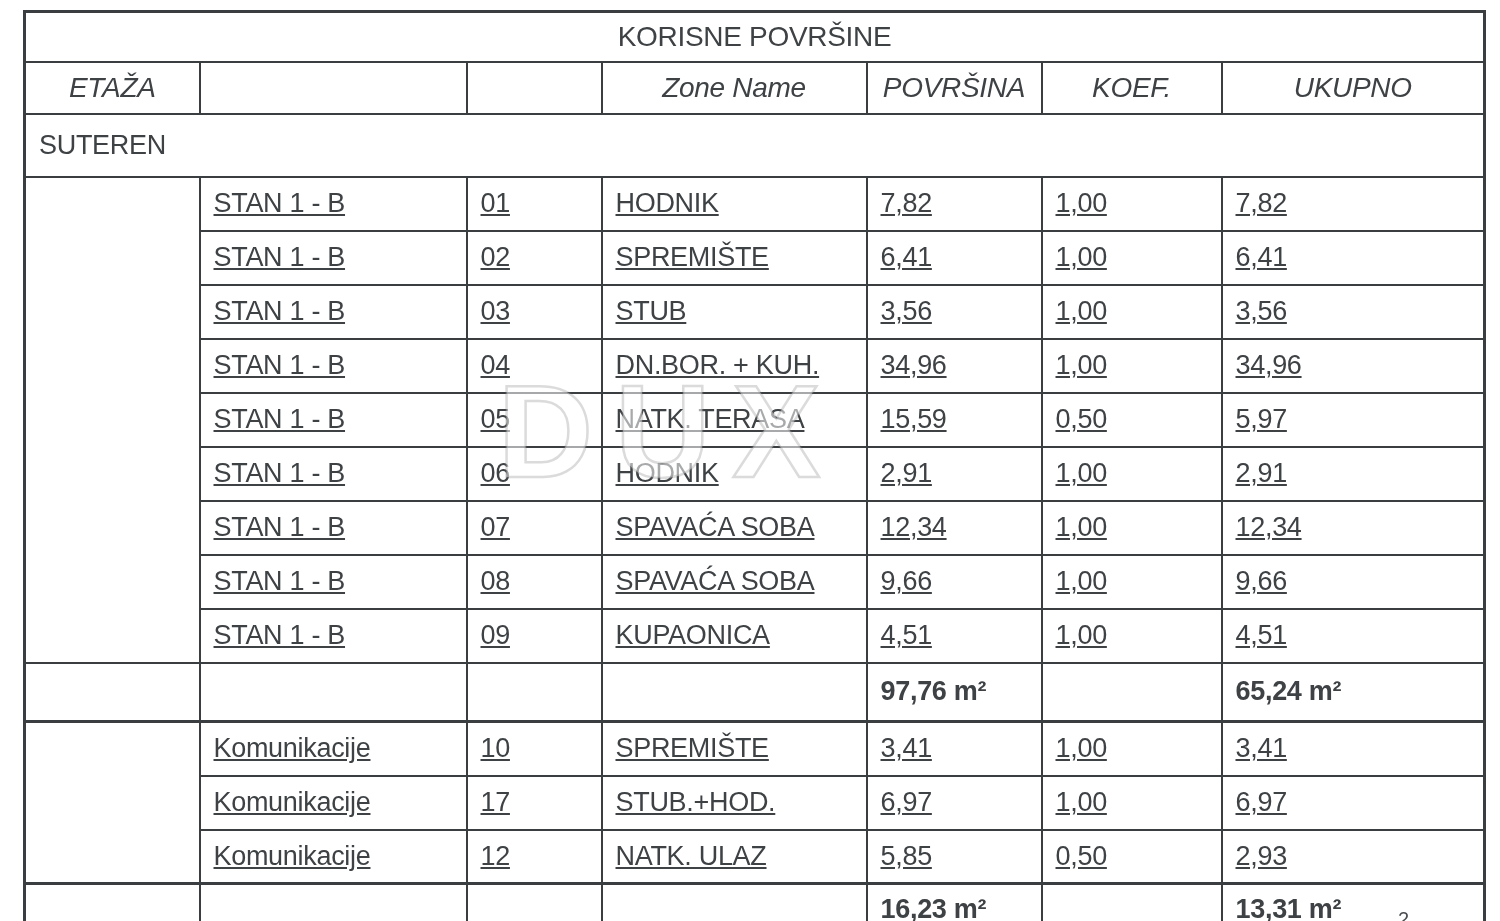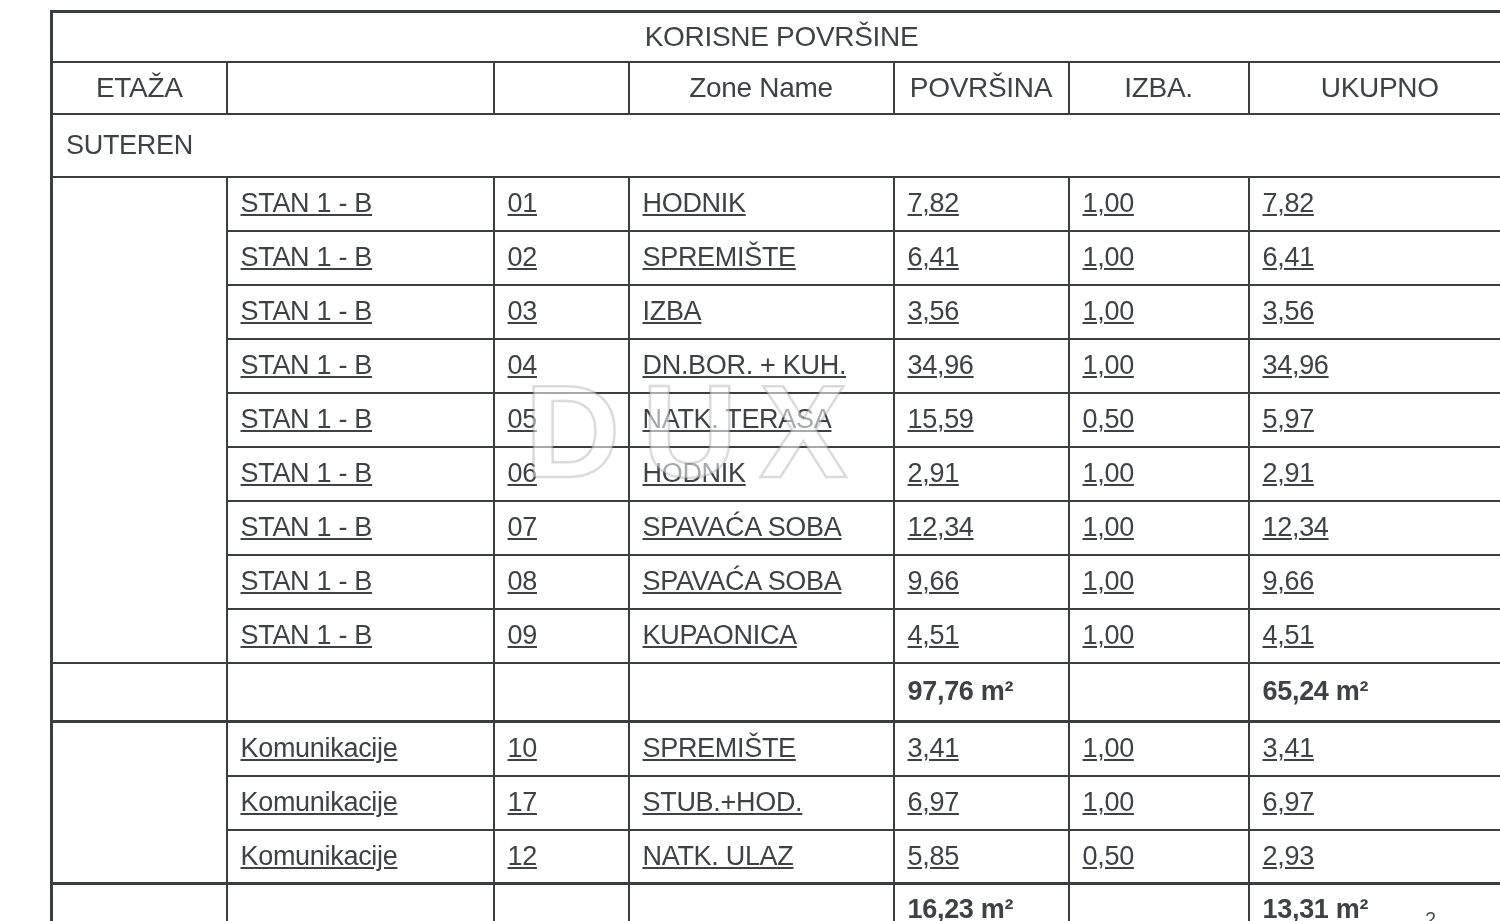--- a/index.html
+++ b/index.html
@@ -10,21 +10,21 @@
   *{box-sizing:border-box;}
   html,body{margin:0;padding:0;}
   body{
     width:1500px;height:921px;
     background:var(--bg);
     overflow:hidden;
     position:relative;
     font-family:"Liberation Sans","DejaVu Sans",sans-serif;
     color:var(--text);
   }
-  .page{position:absolute;inset:0;margin-left:27px;}
+  .page{position:absolute;inset:0;}
 
   table.area-table{
     position:absolute;
     left:23px;top:10px;
     width:1460px;
     border-collapse:collapse;
     table-layout:fixed;
     border:3px solid var(--border);
   }
   .area-table td{
@@ -35,21 +35,21 @@
     padding:0 4px 0 13px;
     white-space:nowrap;
     overflow:hidden;
   }
   tr.title-row{height:50px;}
   tr.title-row td{
     text-align:center;
     font-size:28px;
     padding:0;
   }
-  tr.header-row{height:52px;}
+  tr.header-row{height:52px;font-style:italic;}
   tr.header-row td{
     text-align:center;
     font-size:28px;
     padding:0;
   }
   tr.section-row{height:63px;}
   tr.data-row{height:54px;text-decoration:underline;}
   tr.subtotal-row{height:59px;}
   tr.subtotal-row.final{height:52px;}
   tr.group-start td{border-top-width:3px;}
@@ -106,21 +106,21 @@
     <thead>
       <tr class="title-row">
         <td colspan="7">KORISNE POVRŠINE</td>
       </tr>
       <tr class="header-row">
         <td>ETAŽA</td>
         <td></td>
         <td></td>
         <td>Zone Name</td>
         <td>POVRŠINA</td>
-        <td>IZBA.</td>
+        <td>KOEF.</td>
         <td>UKUPNO</td>
       </tr>
       <tr class="section-row">
         <td colspan="7">SUTEREN</td>
       </tr>
     </thead>
     <tbody id="table-body">
         <tr class="data-row">
           <td rowspan="9"></td>
           <td>STAN 1 - B</td>
@@ -134,21 +134,21 @@
           <td>STAN 1 - B</td>
           <td>02</td>
           <td>SPREMIŠTE</td>
           <td>6,41</td>
           <td>1,00</td>
           <td>6,41</td>
         </tr>
         <tr class="data-row">
           <td>STAN 1 - B</td>
           <td>03</td>
-          <td>IZBA</td>
+          <td>STUB</td>
           <td>3,56</td>
           <td>1,00</td>
           <td>3,56</td>
         </tr>
         <tr class="data-row">
           <td>STAN 1 - B</td>
           <td>04</td>
           <td>DN.BOR. + KUH.</td>
           <td>34,96</td>
           <td>1,00</td>

